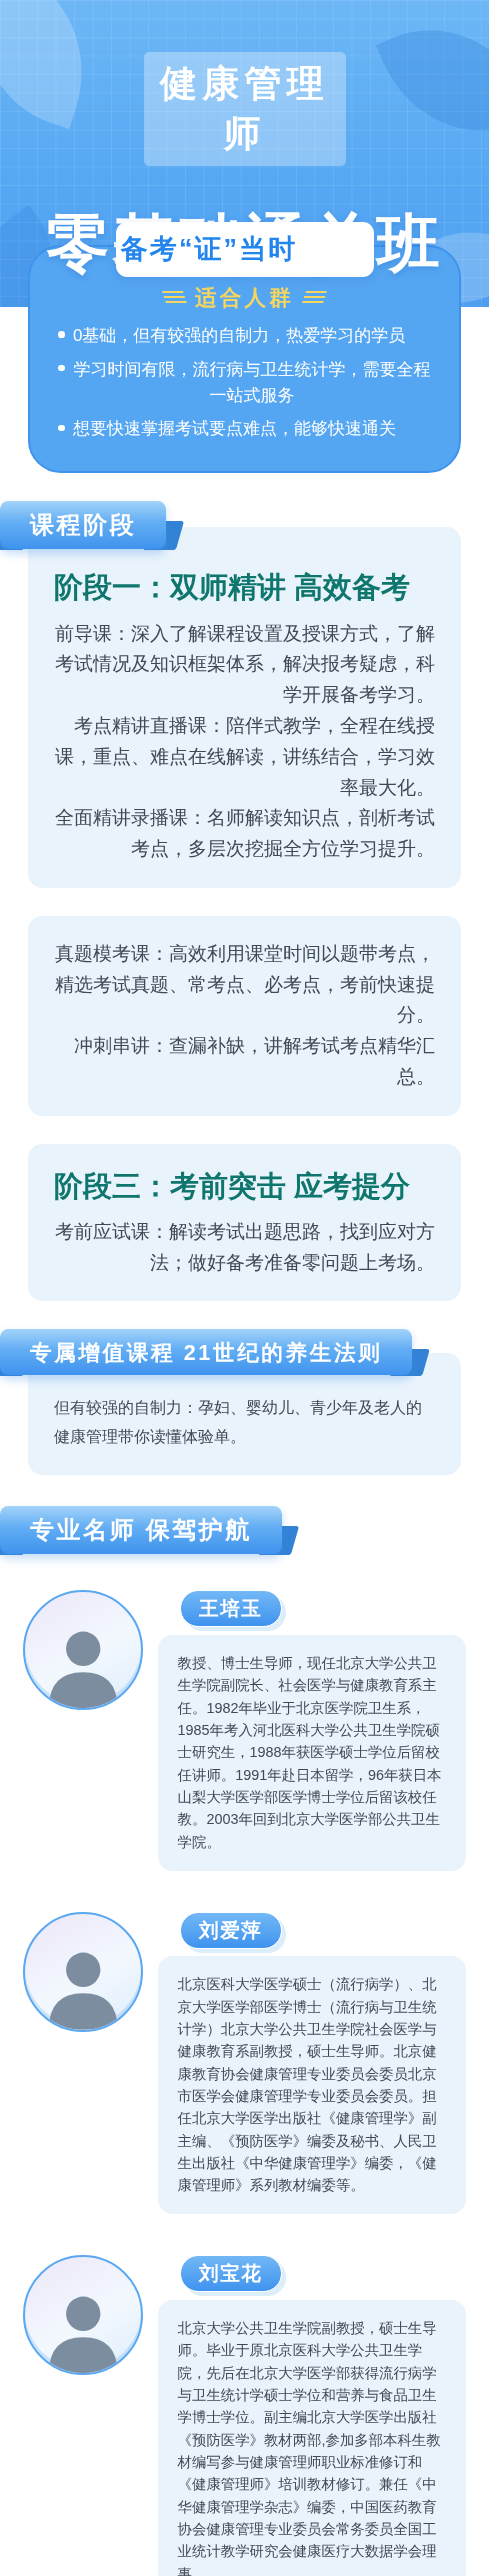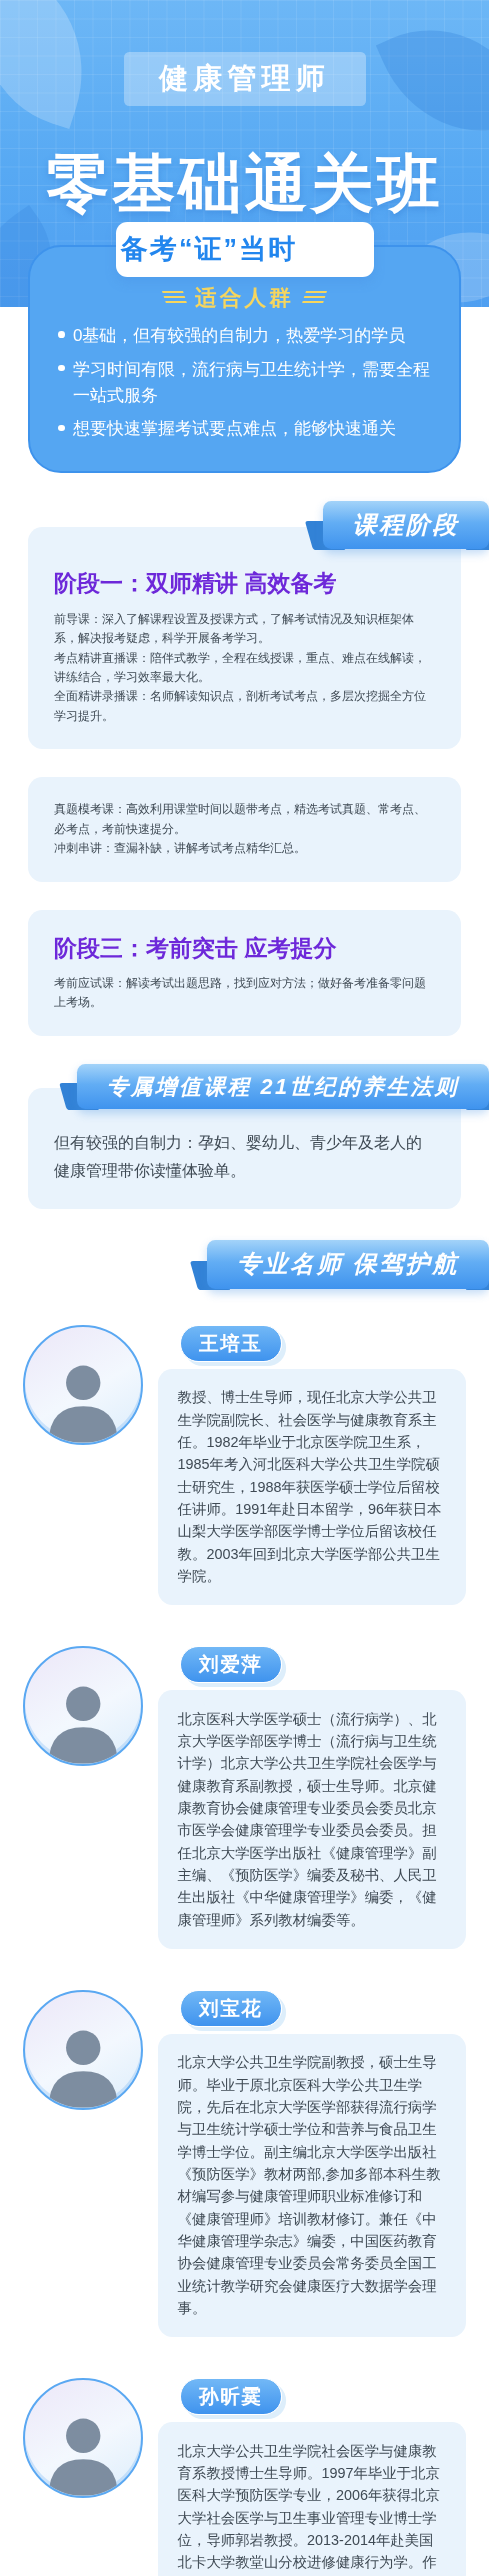--- a/index.html
+++ b/index.html
@@ -29,23 +29,23 @@
   .leaf-tl { left:-31px; top:-20.6px; width:124px; height:134px; transform:rotate(18deg); }
   .leaf-tl .leaf-shape { background:rgba(255,255,255,.22); }
   .leaf-tr { right:-26px; top:15.5px; width:118px; height:129px; transform:rotate(-24deg); }
   .leaf-tr .leaf-shape { background:rgba(47,125,214,.30); }
   .leaf-mr { right:-20.6px; top:216px; width:93px; height:103px; transform:rotate(-60deg); }
   .leaf-mr .leaf-shape { background:rgba(255,255,255,.20); }
   .leaf-ml { left:-36px; top:222px; width:98px; height:108px; transform:rotate(55deg); }
   .leaf-ml .leaf-shape { background:rgba(47,125,214,.22); }
   .hero-badge {
     position:relative; z-index:1;
-    width:242px; margin:52px auto 0; padding:7.2px 0;
+    width:202px; margin:52px auto 0; padding:7.2px 0;
     background:rgba(255,255,255,.32); border-radius:5.2px;
-    text-align:center; color:#ffffff; font-size:29px; font-weight:bold;
+    text-align:center; color:#ffffff; font-size:37px; font-weight:bold;
     letter-spacing:5.2px;
   }
   .hero-title {
     position:relative; z-index:1;
     margin-top:35px; text-align:center;
     color:#ffffff; font-size:63px; font-weight:bold; letter-spacing:3.1px;
     text-shadow:0 3.1px 6.2px rgba(40,110,200,.35);
   }
   
   .audience-wrap { background:#ffffff; }
@@ -68,31 +68,31 @@
   }
   .deco-lines {
     width:20.6px; height:12.4px;
     background:repeating-linear-gradient(180deg,#f6d65e 0 2.1px,transparent 2.1px 5.2px);
   }
   .deco-left { transform:skewX(18deg); }
   .deco-right { transform:skewX(-18deg); }
   .audience-heading {
     color:#f6d65e; font-size:21.6px; font-weight:bold; letter-spacing:3.1px;
   }
-  .audience-list { list-style:none; }
+  .audience-list { list-style:none;text-align:center; }
   .audience-item {
     display:flex; align-items:flex-start; gap:8.2px;
     color:#ffffff; font-size:17px; line-height:1.55; margin-bottom:7.2px;
   }
   .bullet-dot {
     flex:none; width:6.7px; height:6.7px; border-radius:50%;
     background:#ffffff; margin-top:8.2px;
   }
   
-  .ribbon-row { position:relative; z-index:2; text-align:right;font-style:italic; }
+  .ribbon-row { position:relative; z-index:2; text-align:left; }
   .ribbon {
     position:relative; display:inline-block; padding:8.2px 30px;
     background:linear-gradient(180deg,#a3d3f9 0%,#62adf4 45%,#3f93ee 100%);
     border-radius:8.2px;
     color:#ffffff; font-size:24px; font-weight:bold; letter-spacing:2.6px;
     box-shadow:0 4.1px 8.2px rgba(70,145,230,.30);
   }
   .ribbon::before,.ribbon::after {
     content:""; position:absolute; bottom:-1px; width:33px; height:60%;
     background:#3282d6; z-index:-1; border-radius:3.1px;
@@ -102,22 +102,22 @@
   
   .section { margin-top:28px; }
   .overlap-ribbon { margin-bottom:-21.6px; }
   .card {
     width:433px; margin:0 auto;
     background:#e9f3fc; border-radius:14.4px;
     padding:23px 26px;
   }
   .card.pad-top { padding-top:41px; }
   .stage-card { margin-bottom:28px; }
-  .stage-title { color:#6d28d9; font-size:23px; font-weight:bold; margin-bottom:10.3px; }
-  .stage-par { font-size:12px; line-height:1.62; color:#3f4a54; }
+  .stage-title { color:#0f766e; font-size:29px; font-weight:bold; margin-bottom:10.3px; }
+  .stage-par { font-size:19px; line-height:1.62; color:#3f4a54;text-align:right; }
   .bonus-text { font-size:16px; line-height:1.8; color:#3f4a54; }
   
   .teachers { padding-bottom:36px; }
   .teachers-ribbon-row { margin:31px 0 36px; }
   .teacher-row {
     display:flex; align-items:flex-start; gap:15px;
     width:443px; margin:0 auto 41px; padding-left:0;
   }
   .teacher-row:last-child { margin-bottom:0; }
   .avatar {

